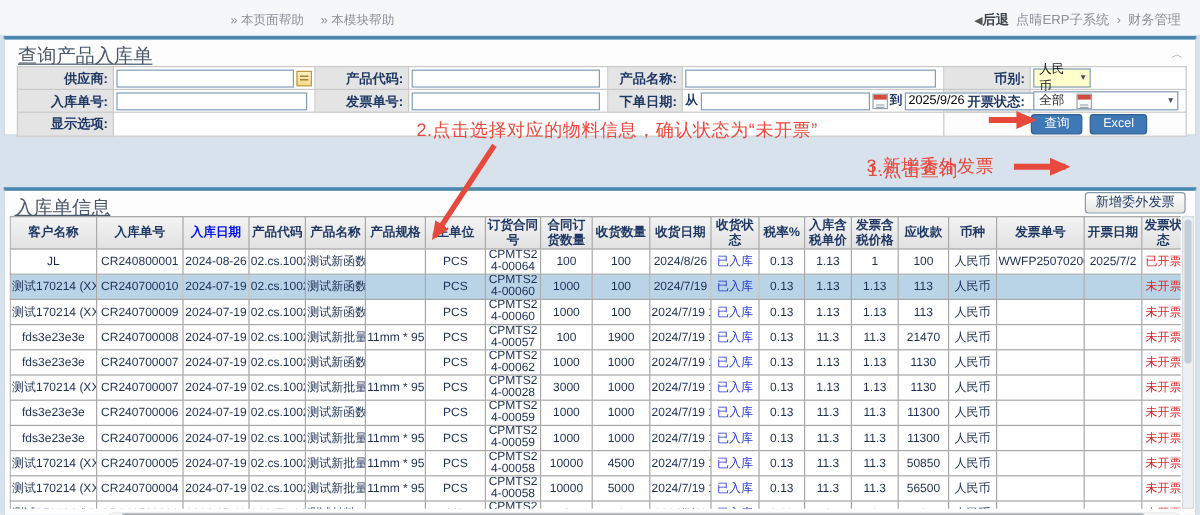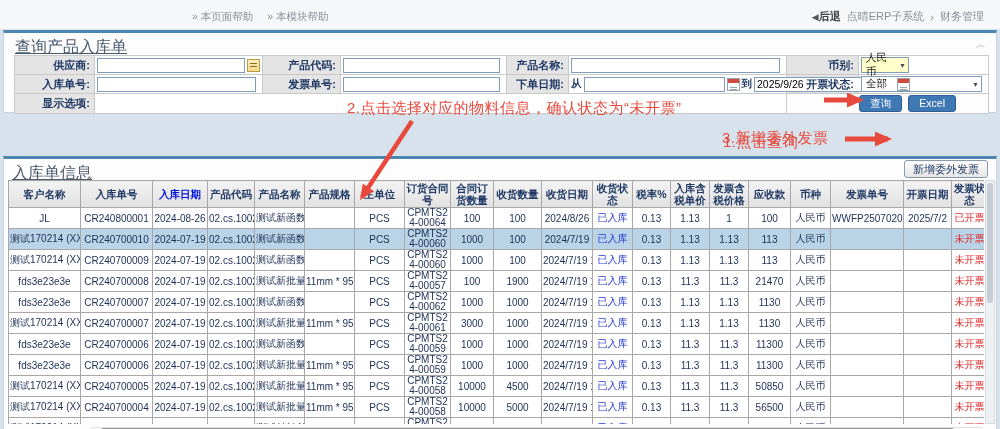--- a/index.html
+++ b/index.html
@@ -328,21 +328,21 @@
             <td class="red-status">未开票</td>
           </tr>
           <tr>
             <td>测试170214 (XX)</td>
             <td>CR240700007</td>
             <td>2024-07-19</td>
             <td>02.cs.100246</td>
             <td>测试新批量领</td>
             <td>11mm * 95m</td>
             <td>PCS</td>
-            <td class="wrap">CPMTS24-00061</td>
+            <td class="wrap">CPMTS24-00028</td>
             <td>3000</td>
             <td>1000</td>
             <td>2024/7/19 10</td>
             <td class="blue-link">已入库</td>
             <td>0.13</td>
             <td>1.13</td>
             <td>1.13</td>
             <td>1130</td>
             <td>人民币</td>
             <td></td>

